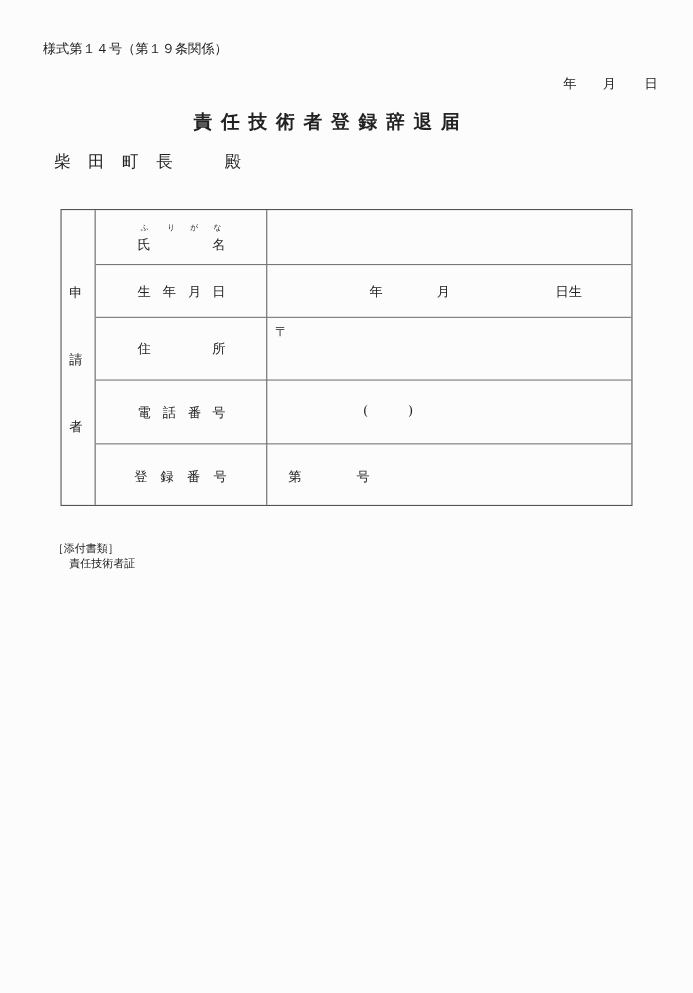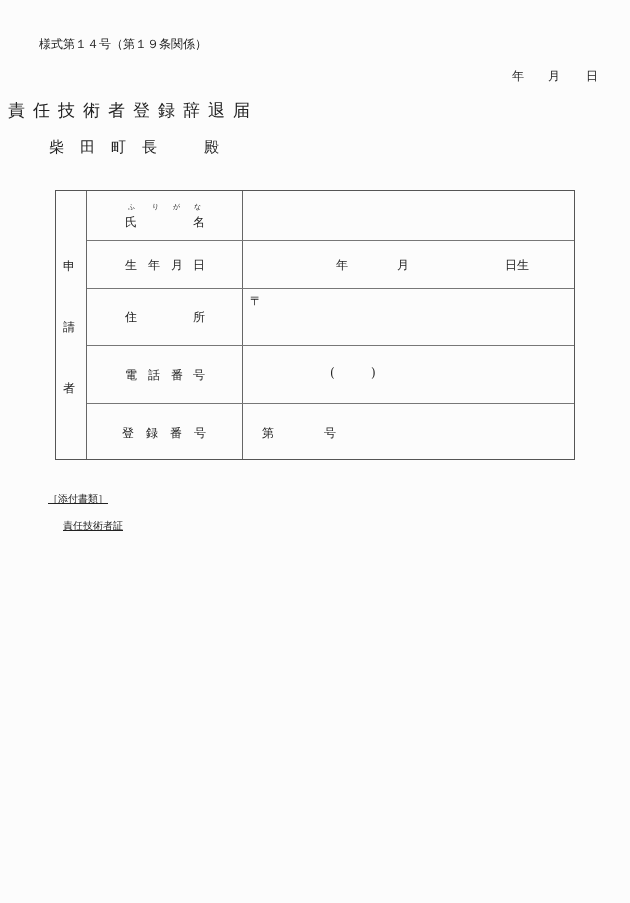--- a/index.html
+++ b/index.html
@@ -3,28 +3,28 @@
 <meta charset="utf-8">
 <style>
   html, body { margin:0; padding:0; }
   body {
     width:630px; height:903px; background:#fcfcfc; position:relative; overflow:hidden;
     font-family:"DejaVu Serif","Liberation Serif",serif; color:#222;
   }
   .abs { position:absolute; white-space:nowrap; }
   .form-no { left:39px; top:36px; font-size:12px; }
   .date-top { top:68px; font-size:12px; }
-  .title { left:0; width:594px; top:99px; font-family:"DejaVu Sans","Liberation Sans",sans-serif; font-weight:normal; font-size:17px; letter-spacing:8px; text-indent:8px; }
+  .title { left:0; width:594px; top:99px; text-align:center; font-family:"DejaVu Sans","Liberation Sans",sans-serif; font-weight:bold; font-size:17px; letter-spacing:8px; text-indent:8px; }
   .addressee { top:138px; font-size:15px; }
   .tbl { position:absolute; left:55px; top:190px; width:520px; height:270px; border:1.5px solid #555; box-sizing:border-box; }
   .vline { position:absolute; top:0; bottom:0; width:0; border-left:1.2px solid #666; }
   .hline { position:absolute; left:31px; right:0; height:0; border-top:1.2px solid #777; }
   .cell-text { position:absolute; font-size:12px; white-space:nowrap; }
   .small { font-size:7px; }
-  .attach { font-size:10px;text-decoration:underline; }
+  .attach { font-size:10px; }
 </style>
 </head>
 <body>
 
 <div class="abs form-no">様式第１４号（第１９条関係）</div>
 
 <div>
   <span class="abs date-top" style="left:512px;">年</span>
   <span class="abs date-top" style="left:548px;">月</span>
   <span class="abs date-top" style="left:586px;">日</span>
@@ -100,14 +100,14 @@
     <span class="cell-text" style="left:138px; top:234px;">号</span>
     <div style="position:absolute; left:188px; top:213px; right:0; bottom:0;">
       <span class="cell-text" style="left:18px; top:21px;">第</span>
       <span class="cell-text" style="left:80px; top:21px;">号</span>
     </div>
   </div>
 </div>
 
 <div>
   <div class="abs attach" style="left:48px; top:492px;">［添付書類］</div>
-  <div class="abs attach" style="left:63px; top:519px;">責任技術者証</div>
+  <div class="abs attach" style="left:63px; top:505px;">責任技術者証</div>
 </div>
 
 </body></html>

